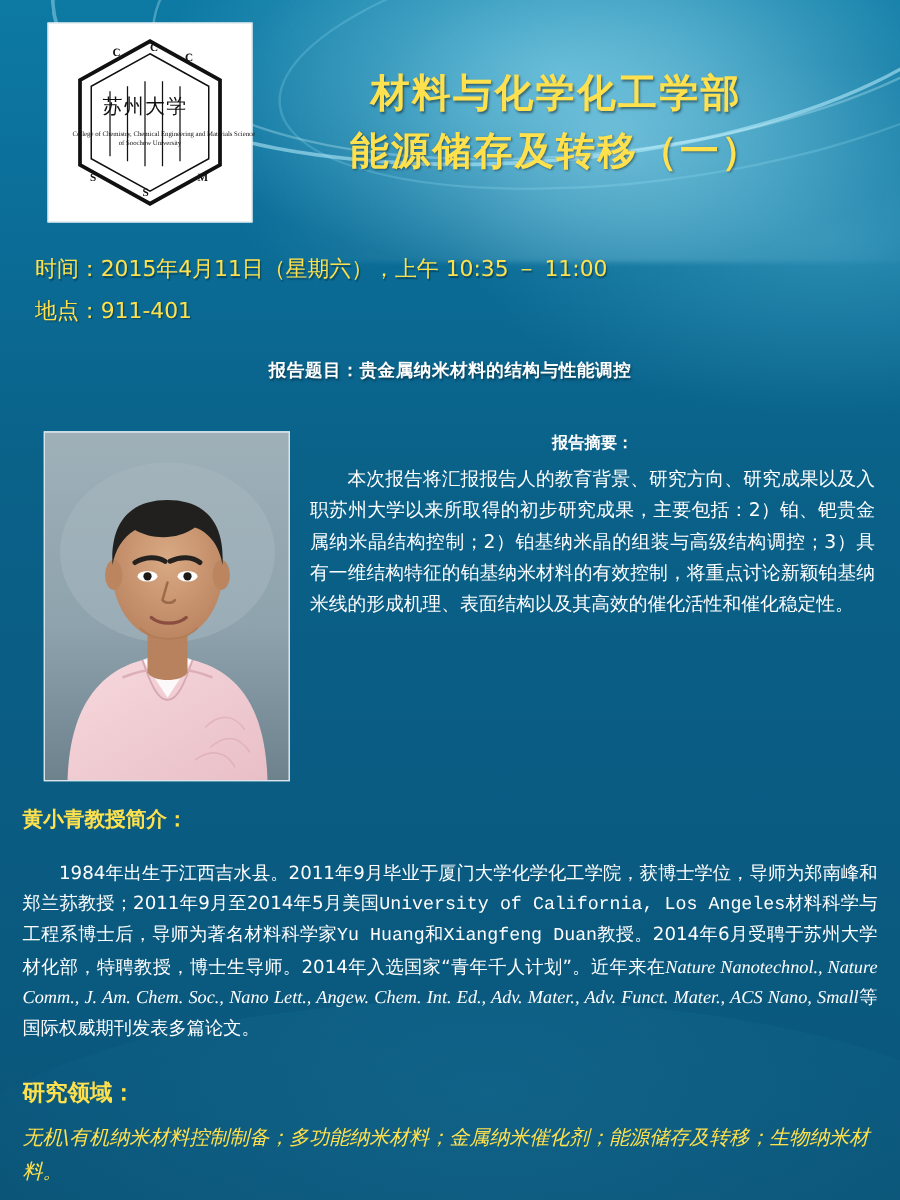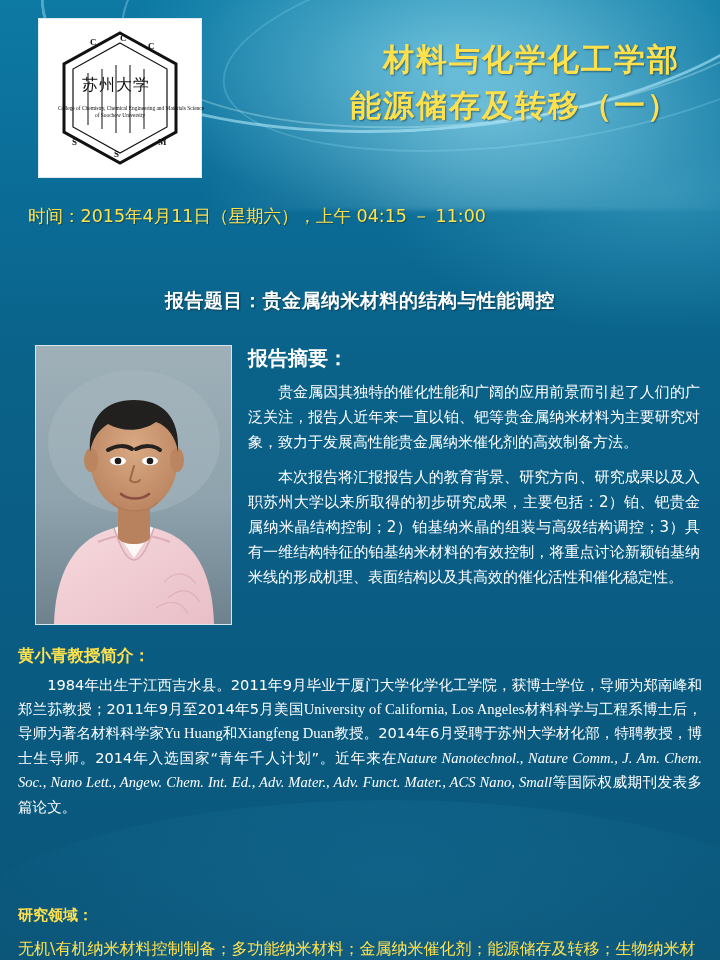--- a/index.html
+++ b/index.html
@@ -111,23 +111,23 @@
     position: absolute;
     font-family: "Liberation Serif", serif;
     font-size: 9px;
     font-weight: bold;
     color: #111;
   }
 
   
   .title-block {
     position: absolute;
-    left: 210px; top: 36px;
+    left: 210px; top: 52px;
     width: 470px;
-    text-align: right;
+    text-align: center;
   }
   .title-line {
     font-family: "DejaVu Sans", sans-serif;
     font-weight: bold;
     font-size: 31px;
     color: #ffe14d;
     letter-spacing: 2px;
     line-height: 46px;
     text-shadow: 1px 1px 2px rgba(0,0,0,0.45);
   }
@@ -147,21 +147,21 @@
 
   
   .topic {
     position: absolute;
     left: 0; right: 0;
     top: 288px;
     text-align: center;
     color: #ffffff;
     font-family: "DejaVu Sans", sans-serif;
     font-weight: bold;
-    font-size: 19px;
+    font-size: 14px;
     letter-spacing: 0.5px;
     text-shadow: 1px 1px 2px rgba(0,0,0,0.4);
   }
 
   
   .photo {
     position: absolute;
     left: 35px; top: 345px;
     width: 195px; height: 278px;
     border: 1px solid #d8e6ec;
@@ -172,78 +172,79 @@
 
   
   .abstract {
     position: absolute;
     left: 248px; top: 345px;
     width: 452px;
     color: #ffffff;
     font-family: "DejaVu Sans", sans-serif;
   }
   .abstract-title {
-    font-size: 20px;
+    font-size: 13px;
     font-weight: bold;
     margin-bottom: 8px;
+    text-align: center;
   }
   .abstract p {
     margin: 0 0 10px 0;
     font-size: 15px;
     line-height: 25px;
     text-align: justify;
     text-indent: 2em;
   }
 
   
   .bio {
     position: absolute;
     left: 18px; top: 645px;
     width: 684px;
     color: #ffe14d;
     font-family: "DejaVu Sans", sans-serif;
   }
   .bio-title {
     font-size: 16.5px;
     font-weight: bold;
-    margin-bottom: 6px;
+    margin-bottom: 20px;
   }
   .bio-text {
     color: #ffffff;
     font-size: 14.6px;
     line-height: 23.5px;
     text-align: justify;
     text-indent: 2em;
   }
   .bio-text .ital {
     font-family: "Liberation Serif", serif;
     font-style: italic;
   }
   .bio-text .rom {
-    font-family: Liberation Serif, serif;
+    font-family: Liberation Mono, monospace;
   }
 
   
   .fields {
     position: absolute;
     left: 18px; top: 862px;
     width: 684px;
     color: #ffe14d;
     font-family: "DejaVu Sans", sans-serif;
   }
   .fields-title {
-    font-size: 15px;
+    font-size: 18px;
     font-weight: bold;
     margin-bottom: 10px;
-    margin-top: 44px;
   }
   .fields-text {
     font-size: 16px;
     line-height: 27px;
     color: #ffe14d;
+    font-style: italic;
   }
 </style>
 </head>
 <body>
 
 <div class="poster">
 
   <div class="glow-top"></div>
   <div class="swoosh swoosh-a"></div>
   <div class="swoosh swoosh-b"></div>
@@ -275,21 +276,22 @@
       </div>
     </div>
   </div>
 
   <div class="title-block">
     <div class="title-line">材料与化学化工学部</div>
     <div class="title-line">能源储存及转移（一）</div>
   </div>
 
   <div class="meta">
-    <div>时间：2015年4月11日（星期六），上午 04:15 － 11:00</div>
+    <div>时间：2015年4月11日（星期六），上午 10:35 － 11:00</div>
+    <div>地点：911-401</div>
   </div>
 
   <div class="topic">报告题目：贵金属纳米材料的结构与性能调控</div>
 
   <div class="photo">
     <svg width="195" height="278" viewBox="0 0 195 278">
       <defs>
         <linearGradient id="bgGrad" x1="0" y1="0" x2="0" y2="1">
           <stop offset="0%" stop-color="#9fb0b8"></stop>
           <stop offset="55%" stop-color="#8ea3ad"></stop>
@@ -340,21 +342,20 @@
       <g opacity="0.55" stroke="#d9a4ae" stroke-width="1.3" fill="none">
         <path d="M128,236 C140,224 152,226 160,238"></path>
         <path d="M132,252 C146,240 156,244 164,256"></path>
         <path d="M120,262 C134,252 146,256 152,268"></path>
       </g>
     </svg>
   </div>
 
   <div class="abstract">
     <div class="abstract-title">报告摘要：</div>
-    <p>贵金属因其独特的催化性能和广阔的应用前景而引起了人们的广泛关注，报告人近年来一直以铂、钯等贵金属纳米材料为主要研究对象，致力于发展高性能贵金属纳米催化剂的高效制备方法。</p>
     <p>本次报告将汇报报告人的教育背景、研究方向、研究成果以及入职苏州大学以来所取得的初步研究成果，主要包括：2）铂、钯贵金属纳米晶结构控制；2）铂基纳米晶的组装与高级结构调控；3）具有一维结构特征的铂基纳米材料的有效控制，将重点讨论新颖铂基纳米线的形成机理、表面结构以及其高效的催化活性和催化稳定性。</p>
   </div>
 
   <div class="bio">
     <div class="bio-title">黄小青教授简介：</div>
     <div class="bio-text"><span>1984年出生于江西吉水县。2011年9月毕业于厦门大学化学化工学院，获博士学位，导师为郑南峰和郑兰荪教授；2011年9月至2014年5月美国</span><span class="rom">University of California, Los Angeles</span><span>材料科学与工程系博士后，导师为著名材料科学家</span><span class="rom">Yu Huang</span><span>和</span><span class="rom">Xiangfeng Duan</span><span>教授。2014年6月受聘于苏州大学材化部，特聘教授，博士生导师。2014年入选国家“青年千人计划”。近年来在</span><span class="ital">Nature Nanotechnol., Nature Comm., J. Am. Chem. Soc., Nano Lett., Angew. Chem. Int. Ed., Adv. Mater., Adv. Funct. Mater., ACS Nano, Small</span><span>等国际权威期刊发表多篇论文。</span></div>
   </div>
 
   <div class="fields">
     <div class="fields-title">研究领域：</div>

